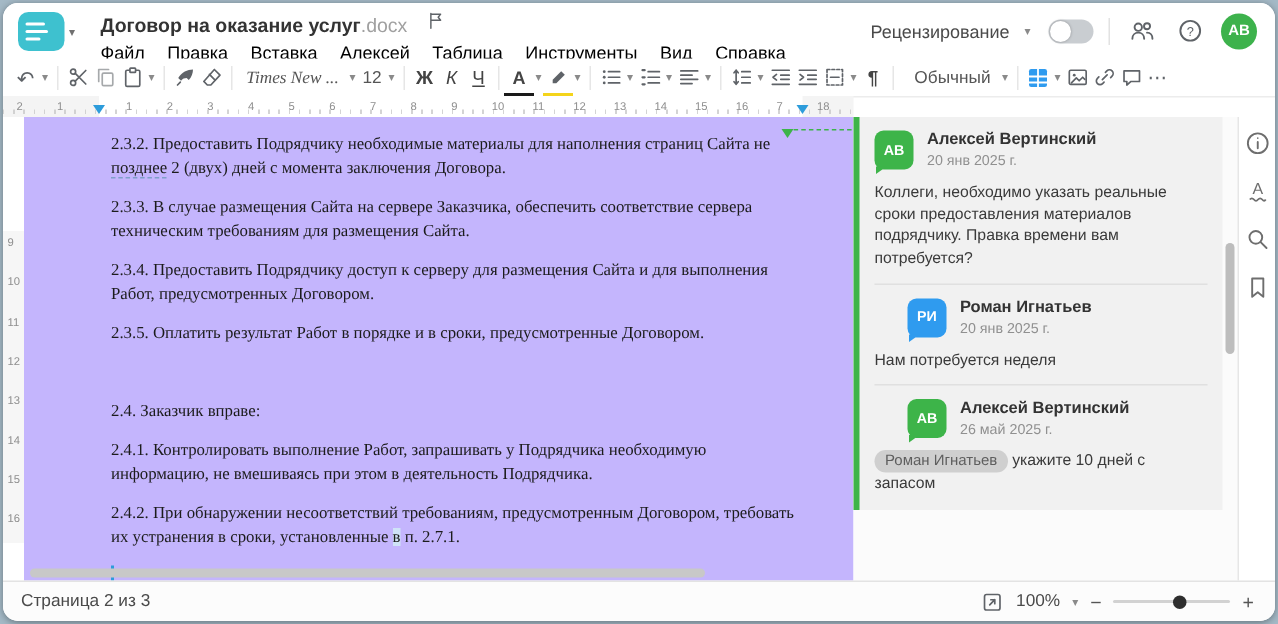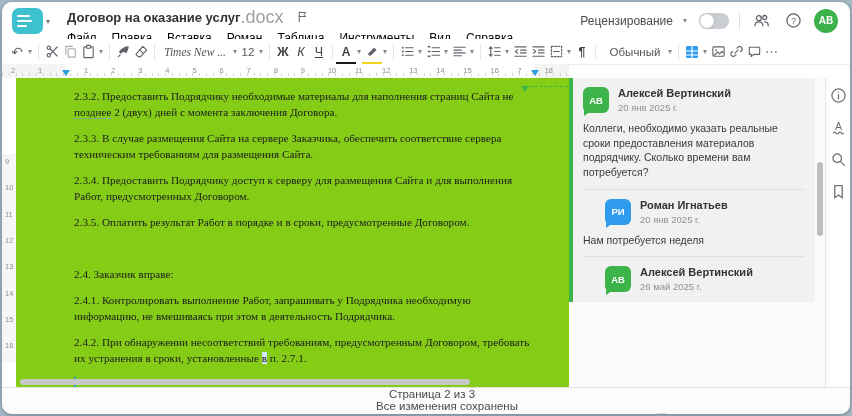--- a/index.html
+++ b/index.html
@@ -9,21 +9,21 @@
   
   .header{position:absolute;left:0;top:0;right:0;height:37px;background:#fff;display:flex;align-items:flex-start;}
   .logo-wrap{display:flex;align-items:center;margin:6px 0 0 10px;}
   .logo{width:26px;height:26px;border-radius:7px;background:#3ec1cf;display:flex;flex-direction:column;justify-content:center;gap:3px;padding-left:5px;}
   .logo i{display:block;height:2px;background:#fff;border-radius:1px;}
   .logo i:nth-child(1){width:13px}.logo i:nth-child(2){width:15px}.logo i:nth-child(3){width:10px}
   .logo-caret{font-size:8px;color:#707070;margin-left:3px;}
   .head-center{margin-left:17px;display:flex;flex-direction:column;text-align:right;}
   .title-row{display:flex;align-items:center;margin-top:5px;}
   .doc-title{font-size:13px;font-weight:bold;color:#333;}
-  .doc-ext{font-size:18px;color:#a0a0a0;}
+  .doc-ext{font-size:13px;color:#a0a0a0;}
   .flag{margin-left:12px;color:#555;}
   .menu-row{display:flex;gap:15px;margin-top:3px;}
   .menu-item{font-size:12px;color:#000000;cursor:default;}
   .head-right{margin-left:auto;display:flex;align-items:center;height:37px;padding-right:12px;gap:10px;}
   .review-label{font-size:12px;color:#4a4a4a;}
   .caret{font-size:8px;color:#8a8a8a;}
   .toggle{width:30px;height:16px;border-radius:8px;background:#c9cdd1;position:relative;margin-left:2px;}
   .toggle .knob{position:absolute;left:1px;top:1px;width:14px;height:14px;border-radius:50%;background:#fff;box-shadow:0 0 2px rgba(0,0,0,.3);}
   .vdiv{width:1px;height:18px;background:#e2e2e2;}
   .avatar-top{width:24px;height:24px;border-radius:50%;background:#3db24c;color:#fff;font-size:10px;font-weight:bold;display:flex;align-items:center;justify-content:center;}
@@ -48,21 +48,21 @@
   .h-ruler{position:absolute;left:0;top:62px;width:567px;height:14px;background:#f4f4f4;border-bottom:1px solid #e0e0e0;overflow:hidden;}
   .h-ruler .page-zone{position:absolute;left:64px;top:0;width:469px;height:14px;background:#fff;}
   .h-ruler .num{position:absolute;top:2px;font-size:7.5px;color:#8f8f8f;}
   .h-ruler .ticks{position:absolute;left:0;top:9px;right:0;height:3px;background:repeating-linear-gradient(90deg,#c9c9c9 0 1px,transparent 1px 6.8px);opacity:.8;}
   .ind-marker{position:absolute;top:6px;width:0;height:0;border-left:4px solid transparent;border-right:4px solid transparent;border-top:6px solid #2d9cdb;}
   .v-ruler{position:absolute;left:0;top:76px;width:14px;bottom:26px;background:#f6f6f6;overflow:hidden;}
   .v-ruler .num{position:absolute;left:3px;font-size:7.5px;color:#8f8f8f;}
 
   
   .main{position:absolute;left:0;top:76px;right:0;bottom:26px;background:#fff;}
-  .page{position:absolute;left:14px;top:0;width:553px;bottom:0;background:#84cc16;overflow:hidden;}
+  .page{position:absolute;left:14px;top:0;width:553px;bottom:0;background:#c4b5fd;overflow:hidden;}
   .doc-text{position:absolute;left:58px;top:11px;width:486px;font-family:"Liberation Serif",serif;font-size:11.2px;line-height:15.5px;color:#1c1c1c;}
   .para{white-space:pre;margin:0 0 11px 0;}
   .para.gap-big{margin-bottom:36px;}
   .marked{border-bottom:1px dashed #7f9fc9;}
   .hl-blue{background:#cfe3f7;}
   .text-cursor{display:inline-block;width:2px;height:13px;background:#2d9cdb;vertical-align:text-bottom;}
   .anchor-line{position:absolute;left:508px;top:8px;width:59px;border-top:1.5px dashed #3db449;}
   .anchor-arrow{position:absolute;left:505px;top:8px;width:0;height:0;border-left:4px solid transparent;border-right:4px solid transparent;border-top:6px solid #3db449;}
   .h-scrollbar{position:absolute;left:4px;bottom:3px;width:450px;height:6px;border-radius:3px;background:#c8c8c8;}
 
@@ -81,21 +81,21 @@
   .c-div{height:1px;background:#e0e0e0;margin:9px 0;}
   .reply .c-head{margin-left:22px;}
   .mention-chip{display:inline-block;background:#cfcfcf;color:#5e5e5e;border-radius:8px;padding:0px 7px;font-size:10px;line-height:15px;}
   .panel-scroll{position:absolute;right:6px;top:84px;width:6px;height:74px;border-radius:3px;background:#bdbdbd;}
 
   
   .side-strip{position:absolute;right:0;top:0;width:25px;bottom:0;background:#fff;border-left:1px solid #e6e6e6;display:flex;flex-direction:column;align-items:center;padding-top:8px;gap:14px;box-sizing:border-box;}
   .side-strip .sicon{width:18px;height:18px;display:flex;align-items:center;justify-content:center;}
 
   
-  .statusbar{position:absolute;left:0;right:0;bottom:0;height:26px;background:#fcfcfc;border-top:1px solid #e3e3e3;display:flex;align-items:center;font-size:11.5px;color:#4a4a4a;flex-direction:column;}
+  .statusbar{position:absolute;left:0;right:0;bottom:0;height:26px;background:#fcfcfc;border-top:1px solid #e3e3e3;display:flex;align-items:center;font-size:11.5px;color:#4a4a4a;}
   .sb-page{margin-left:12px;}
   .sb-saved{margin-left:42px;}
   .sb-right{margin-left:auto;display:flex;align-items:center;gap:8px;padding-right:14px;}
   .zoom-val{font-size:11.5px;color:#4a4a4a;}
   .sb-sign{font-size:13px;color:#555;}
   .slider{width:78px;height:2px;background:#d2d2d2;border-radius:1px;position:relative;}
   .slider .dot{position:absolute;top:-3.5px;left:40px;width:9px;height:9px;border-radius:50%;background:#2e2e2e;}
 </style>
 </head>
 <body>
@@ -118,21 +118,21 @@
         <span class="flag">
           <svg class="ic" width="13" height="13" viewBox="0 0 16 16">
               <path d="M4 2.5v12 M4 3h8l-2 2.5 2 2.5H4"></path>
             </svg>
         </span>
       </div>
       <div class="menu-row">
         <span class="menu-item">Файл</span>
         <span class="menu-item">Правка</span>
         <span class="menu-item">Вставка</span>
-        <span class="menu-item">Роман</span>
+        <span class="menu-item">Алексей</span>
         <span class="menu-item">Таблица</span>
         <span class="menu-item">Инструменты</span>
         <span class="menu-item">Вид</span>
         <span class="menu-item">Справка</span>
       </div>
     </div>
     <div class="head-right">
       <span class="review-label">Рецензирование</span>
       <span class="caret">▾</span>
       <div class="toggle">
@@ -370,21 +370,21 @@
         <div class="c-head">
           <div class="c-avatar av-green">
               <span>АВ</span>
               <span class="tail"></span>
             </div>
           <div>
             <div class="c-name">Алексей Вертинский</div>
             <div class="c-date">20 янв 2025 г.</div>
           </div>
         </div>
-        <div class="c-body">Коллеги, необходимо указать реальные сроки предоставления материалов подрядчику. Сколько времени вам потребуется?</div>
+        <div class="c-body">Коллеги, необходимо указать реальные сроки предоставления материалов подрядчику. Правка времени вам потребуется?</div>
         <div class="c-div"></div>
         <div class="reply">
           <div class="c-head">
             <div class="c-avatar av-blue">
                 <span>РИ</span>
                 <span class="tail"></span>
               </div>
             <div>
               <div class="c-name">Роман Игнатьев</div>
               <div class="c-date">20 янв 2025 г.</div>
@@ -397,20 +397,21 @@
           <div class="c-head">
             <div class="c-avatar av-green">
                 <span>АВ</span>
                 <span class="tail"></span>
               </div>
             <div>
               <div class="c-name">Алексей Вертинский</div>
               <div class="c-date">26 май 2025 г.</div>
             </div>
           </div>
+          <div class="c-body"><span class="mention-chip">Роман Игнатьев</span><span> укажите 10 дней с запасом</span></div>
         </div>
       </div>
       <div class="panel-scroll"></div>
     </div>
 
     <div class="side-strip">
       <span class="sicon">
         <svg class="ic" width="17" height="17" viewBox="0 0 16 16" style="stroke:#6e6e6e">
             <circle cx="8" cy="8" r="6.2"></circle>
             <path d="M8 7.2v4"></path>
@@ -432,21 +433,20 @@
       <span class="sicon">
         <svg class="ic" width="17" height="17" viewBox="0 0 16 16" style="stroke:#6e6e6e">
             <path d="M4.5 2.5h7V14L8 11.2 4.5 14z"></path>
           </svg>
       </span>
     </div>
   </div>
 
   <div class="statusbar">
     <span class="sb-page">Страница 2 из 3</span>
-    <span class="sb-saved">Все изменения сохранены</span>
     <div class="sb-right">
       <span style="display:flex;">
         <svg class="ic" width="15" height="15" viewBox="0 0 16 16">
             <rect x="2.5" y="2.5" width="11" height="11" rx="1.5"></rect>
             <path d="M6.2 9.8l3.6-3.6M9.8 9V6.2H7"></path>
           </svg>
       </span>
       <span class="zoom-val">100%</span>
       <span class="caret">▾</span>
       <span class="sb-sign">−</span>

